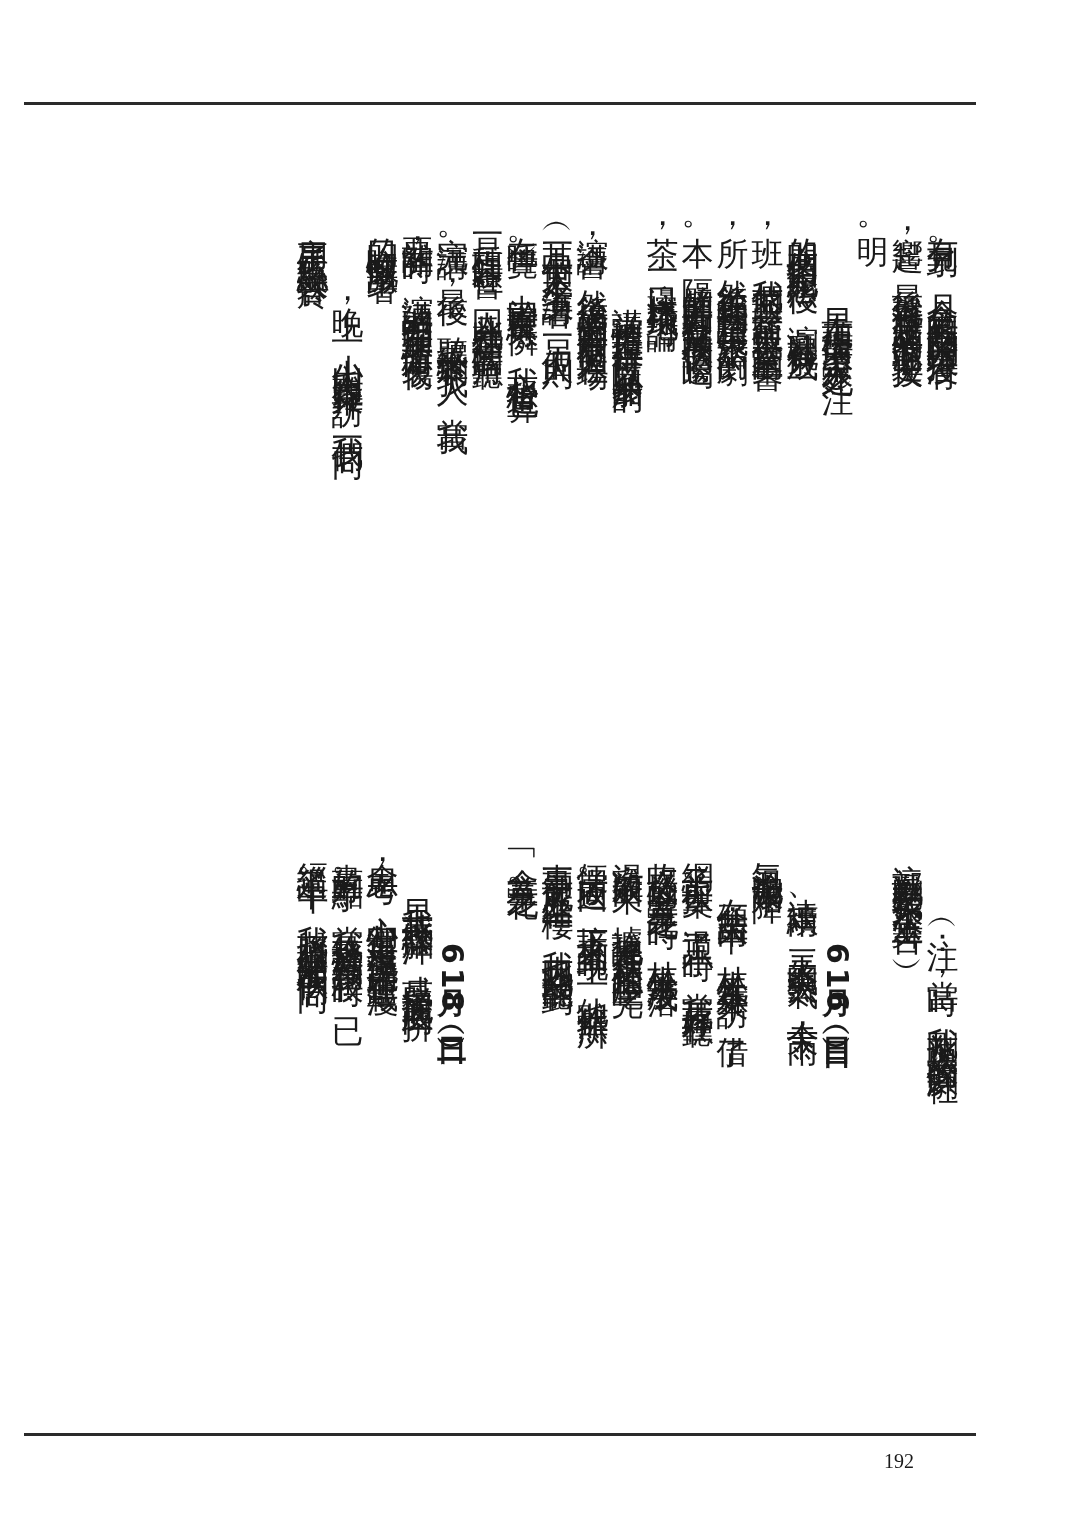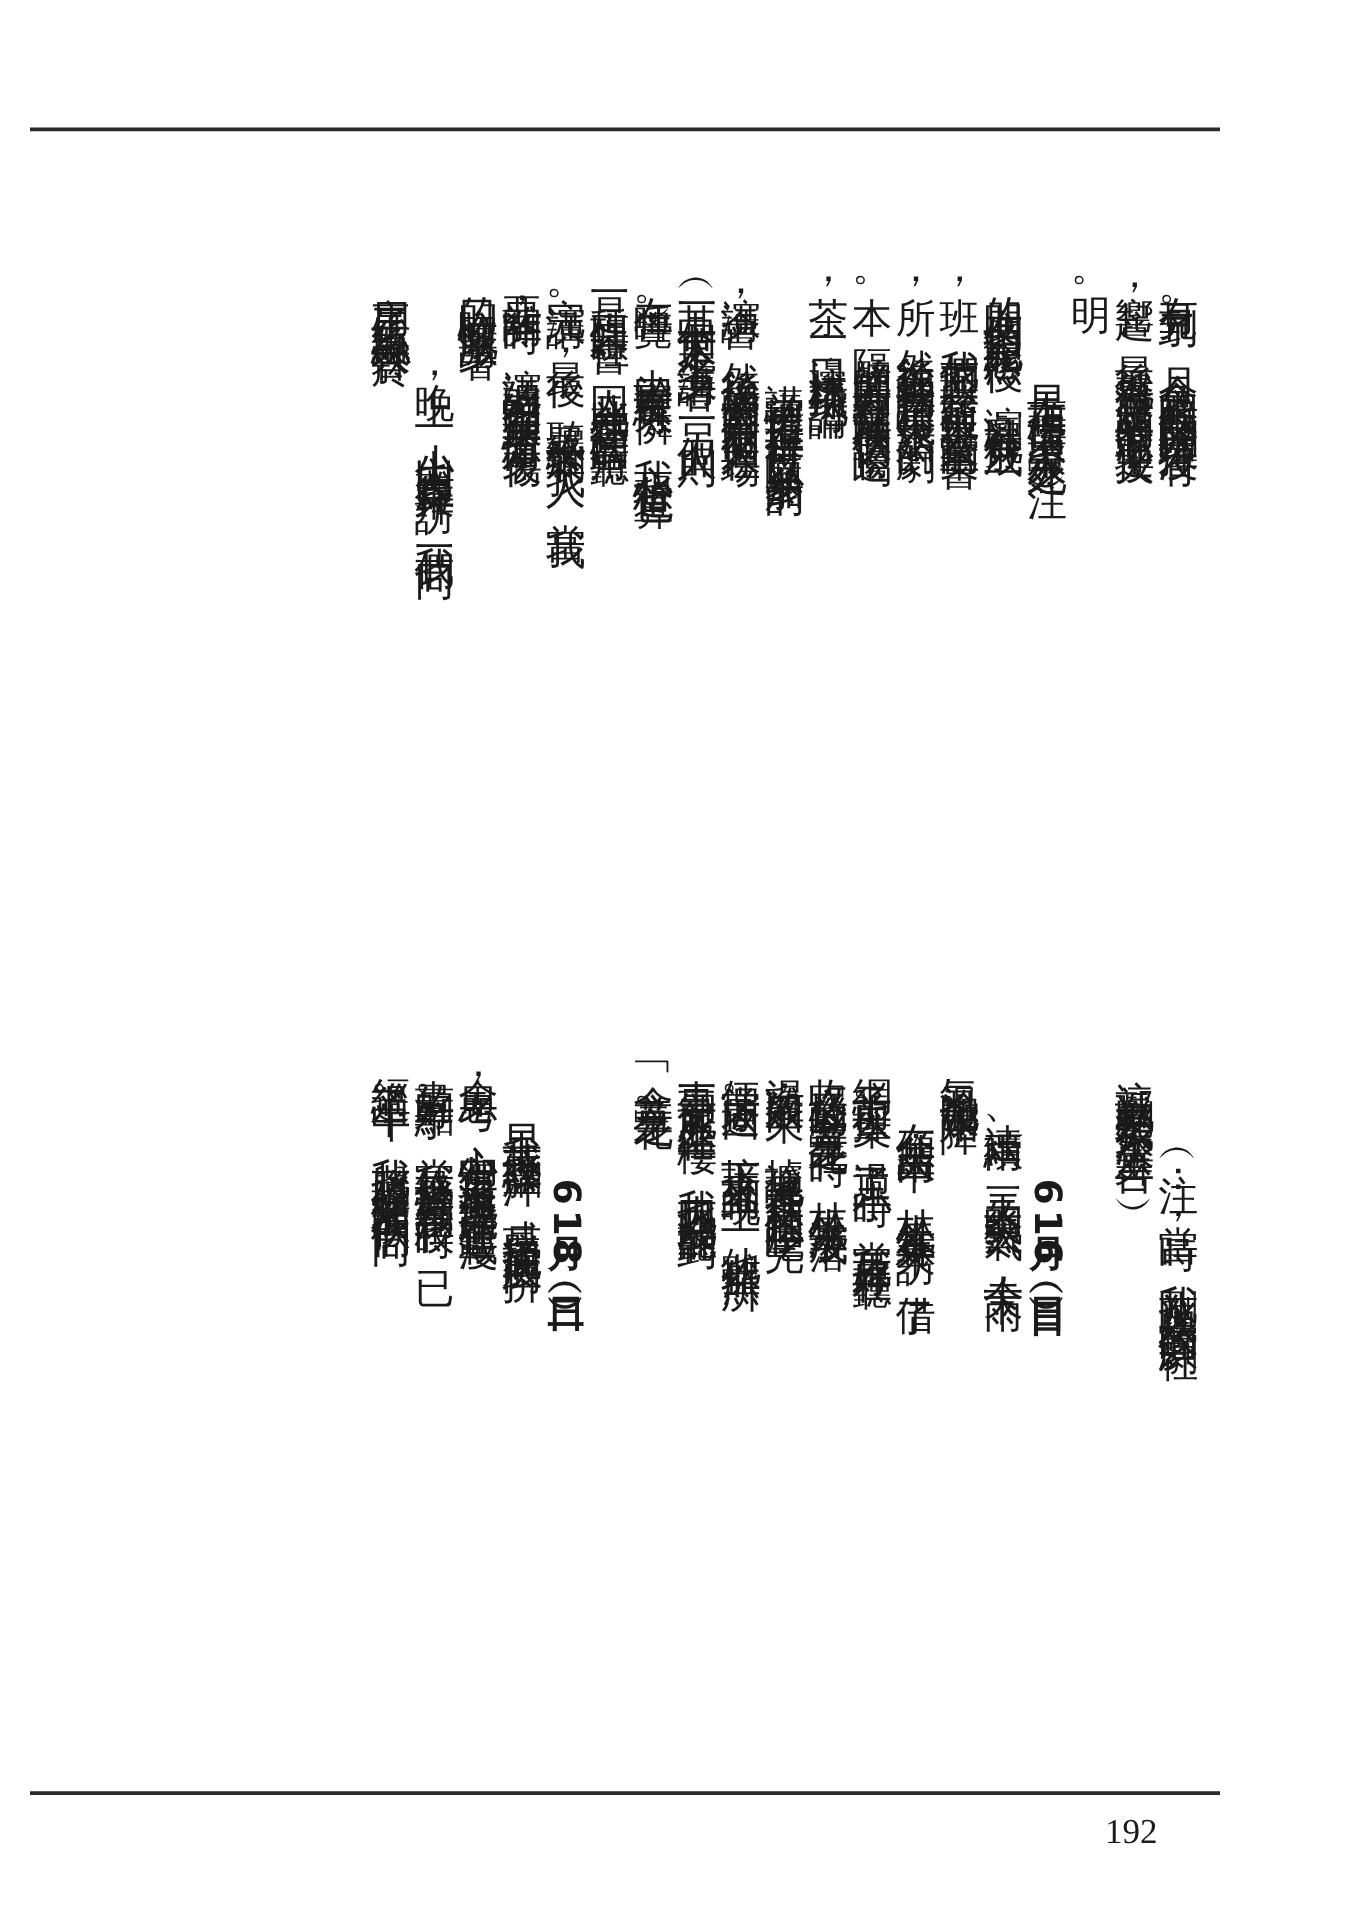--- a/index.html
+++ b/index.html
@@ -11,21 +11,21 @@
   .block { position:absolute; left:150px; width:810px;
            display:flex; flex-direction:row-reverse; justify-content:flex-start; }
   .block.upper { top:212px; height:575px; }
   .block.lower { top:838px; height:575px; }
   .col { writing-mode:vertical-rl; text-orientation:upright; font-size:32px;
          line-height:35px; width:35px; margin-left:0; letter-spacing:5px;
          white-space:nowrap; }
   .col.blank { width:35px; }
   .col.date { font-family:"DejaVu Sans","Liberation Sans",sans-serif; font-weight:bold;
               text-orientation:mixed; font-size:30px; letter-spacing:2px; }
-  .pagenum { position:absolute; top:1450px; left:884px; font-size:28px;
+  .pagenum { position:absolute; top:1450px; left:884px; font-size:20px;
              font-family:"Liberation Serif","DejaVu Serif",serif; }
 </style>
 </head>
 <body>
 
 <div class="rule top"></div>
 
 <div class="block upper">
   <div class="col">有見到了。月全食的時候由於鬧鐘壞掉沒有</div>
   <div class="col">響起，最後就在沒有爬起來的狀況下迎接天</div>

